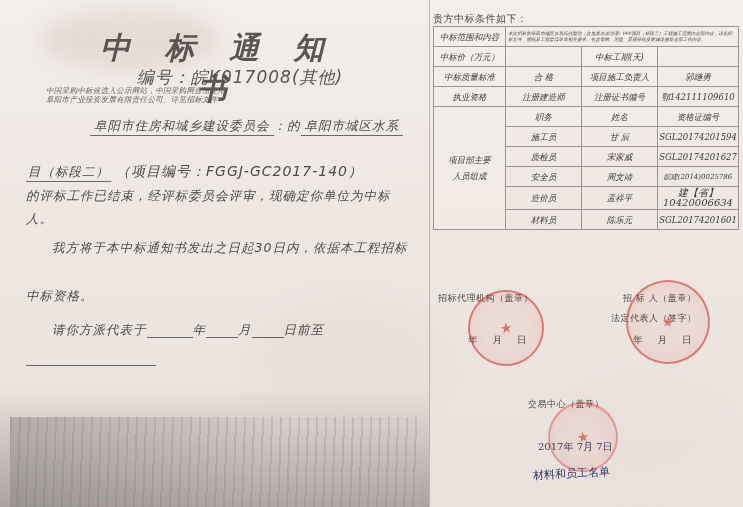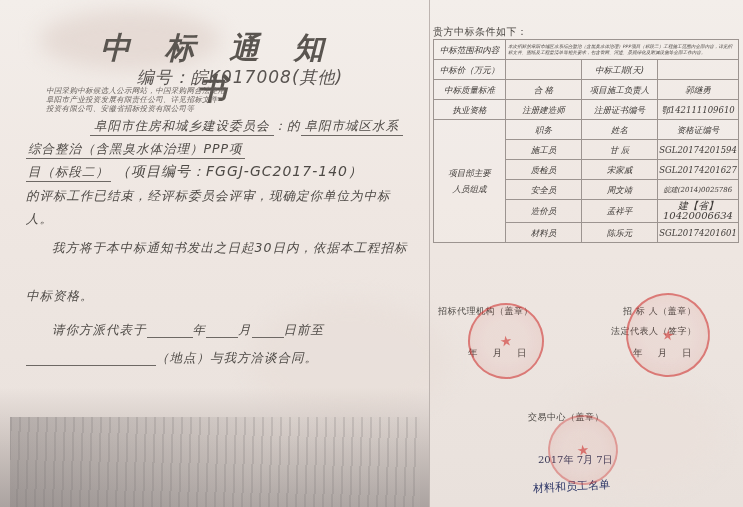--- a/index.html
+++ b/index.html
@@ -46,21 +46,21 @@
     font-size:7.5px;line-height:9px;color:#6a6460;letter-spacing:.3px;
   }
   .smallblock div{white-space:nowrap;}
   .bodyline{
     position:absolute;font-size:12.5px;color:#4e4a46;letter-spacing:1px;
     white-space:nowrap;
   }
   .ul{border-bottom:1px solid #6d6864;display:inline-block;}
   .ind{display:inline-block;}
   
-  .right{position:absolute;left:430px;top:17px;width:313px;height:415px;}
+  .right{position:absolute;left:430px;top:4px;width:313px;height:415px;}
   .rtop{
     position:absolute;left:3px;top:8px;font-size:10px;color:#4e4a46;letter-spacing:.5px;
   }
   .tbl{
     position:absolute;left:3px;top:22px;width:305px;
     border-collapse:collapse;table-layout:fixed;
   }
   .tbl td{
     border:1px solid #9c9490;
     font-size:8.5px;color:#3f3b38;
@@ -109,46 +109,42 @@
   <div class="vline" style="left:429px;top:0;width:1px;height:507px;"></div>
 
   <div class="left">
 
     <div class="title">中 标 通 知 书</div>
     <div class="docno">编号：皖K017008(其他)</div>
 
     <div class="smallblock">
       <div>中国采购中标候选人公示网站，中国采购网合法使用</div>
       <div>阜阳市产业投资发展有限责任公司、详见招标文件</div>
-      <div>投资有限公司、安徽省招标投资有限公司等</div>
     </div>
 
     <div class="bodyline" style="left:30px;top:118px;">
       <span class="ind" style="width:60px;"></span><span class="ul" style="padding:0 4px;">阜阳市住房和城乡建设委员会</span><span>：的</span><span class="ul" style="padding:0 4px;">阜阳市城区水系</span>
-    </div>
-    <div class="bodyline" style="left:26px;top:141px;">
-      <span class="ul" style="padding:0 2px;">综合整治（含黑臭水体治理）PPP项</span>
     </div>
     <div class="bodyline" style="left:26px;top:163px;">
       <span class="ul" style="padding:0 2px;">目（标段二）</span>
       <span style="font-size:14px;">（项目编号：FGGJ-GC2017-140）</span>
     </div>
     <div class="bodyline" style="left:26px;top:188px;">的评标工作已结束，经评标委员会评审，现确定你单位为中标</div>
     <div class="bodyline" style="left:26px;top:211px;">人。</div>
 
     <div class="bodyline" style="left:26px;top:240px;">
       <span class="ind" style="width:26px;"></span><span>我方将于本中标通知书发出之日起30日内，依据本工程招标</span>
     </div>
     <div class="bodyline" style="left:26px;top:288px;">中标资格。</div>
 
     <div class="bodyline" style="left:26px;top:322px;">
       <span class="ind" style="width:26px;"></span><span>请你方派代表于</span><span class="ul" style="width:46px;">&nbsp;</span><span>年</span><span class="ul" style="width:32px;">&nbsp;</span><span>月</span><span class="ul" style="width:32px;">&nbsp;</span><span>日前至</span>
     </div>
     <div class="bodyline" style="left:26px;top:350px;">
-      <span class="ul" style="width:130px;">&nbsp;</span><span>（地点）与我方洽谈合同。</span>
+      <span class="ul" style="width:130px;">&nbsp;</span>
     </div>
   </div>
 
   <div class="right">
     <div class="rtop">贵方中标条件如下：</div>
 
     <table class="tbl">
       <colgroup>
         <col style="width:72px;">
         <col style="width:76px;">

